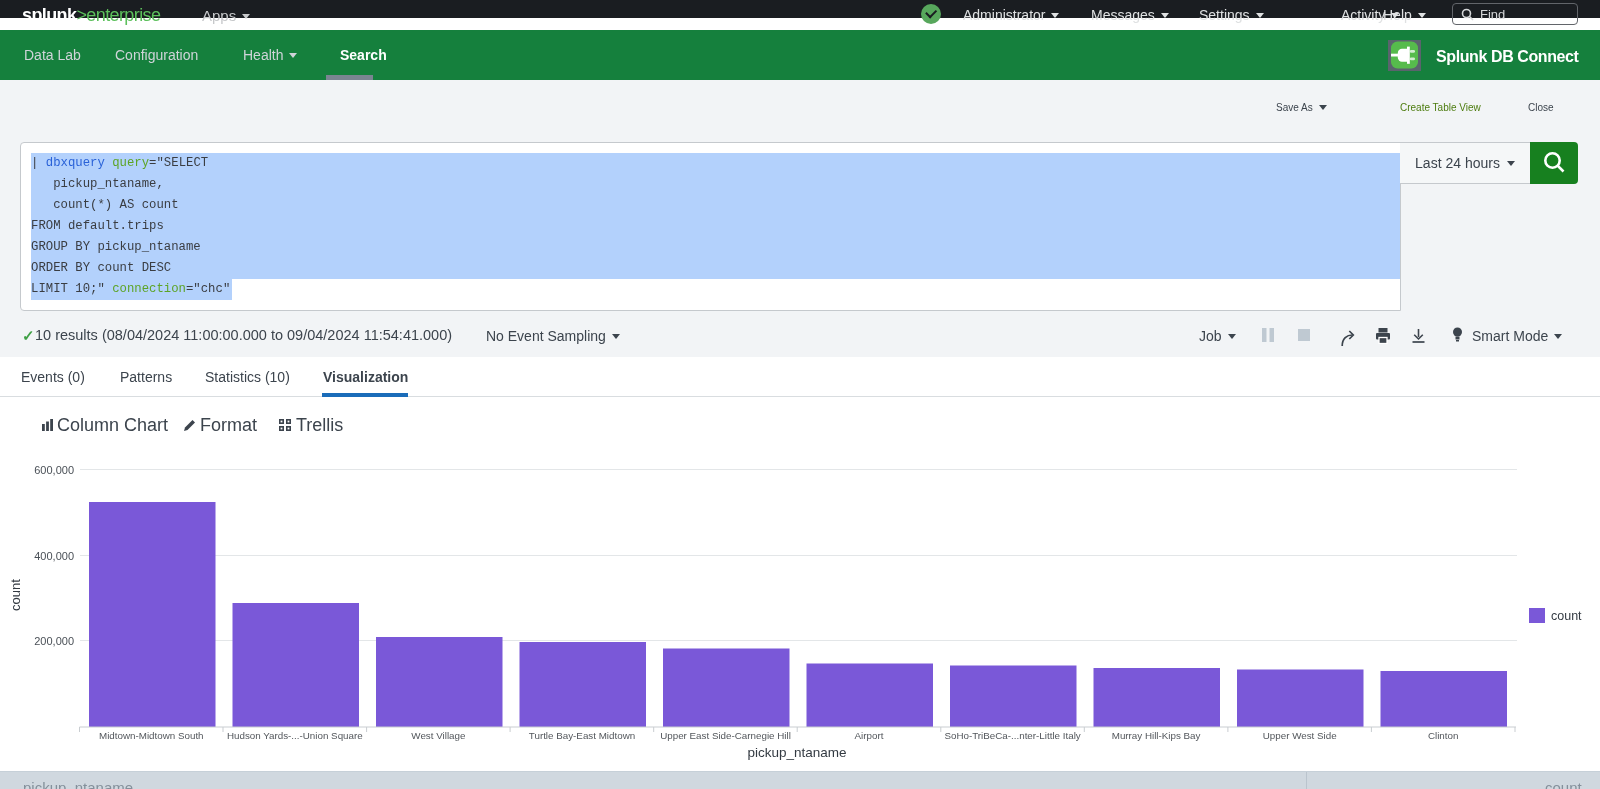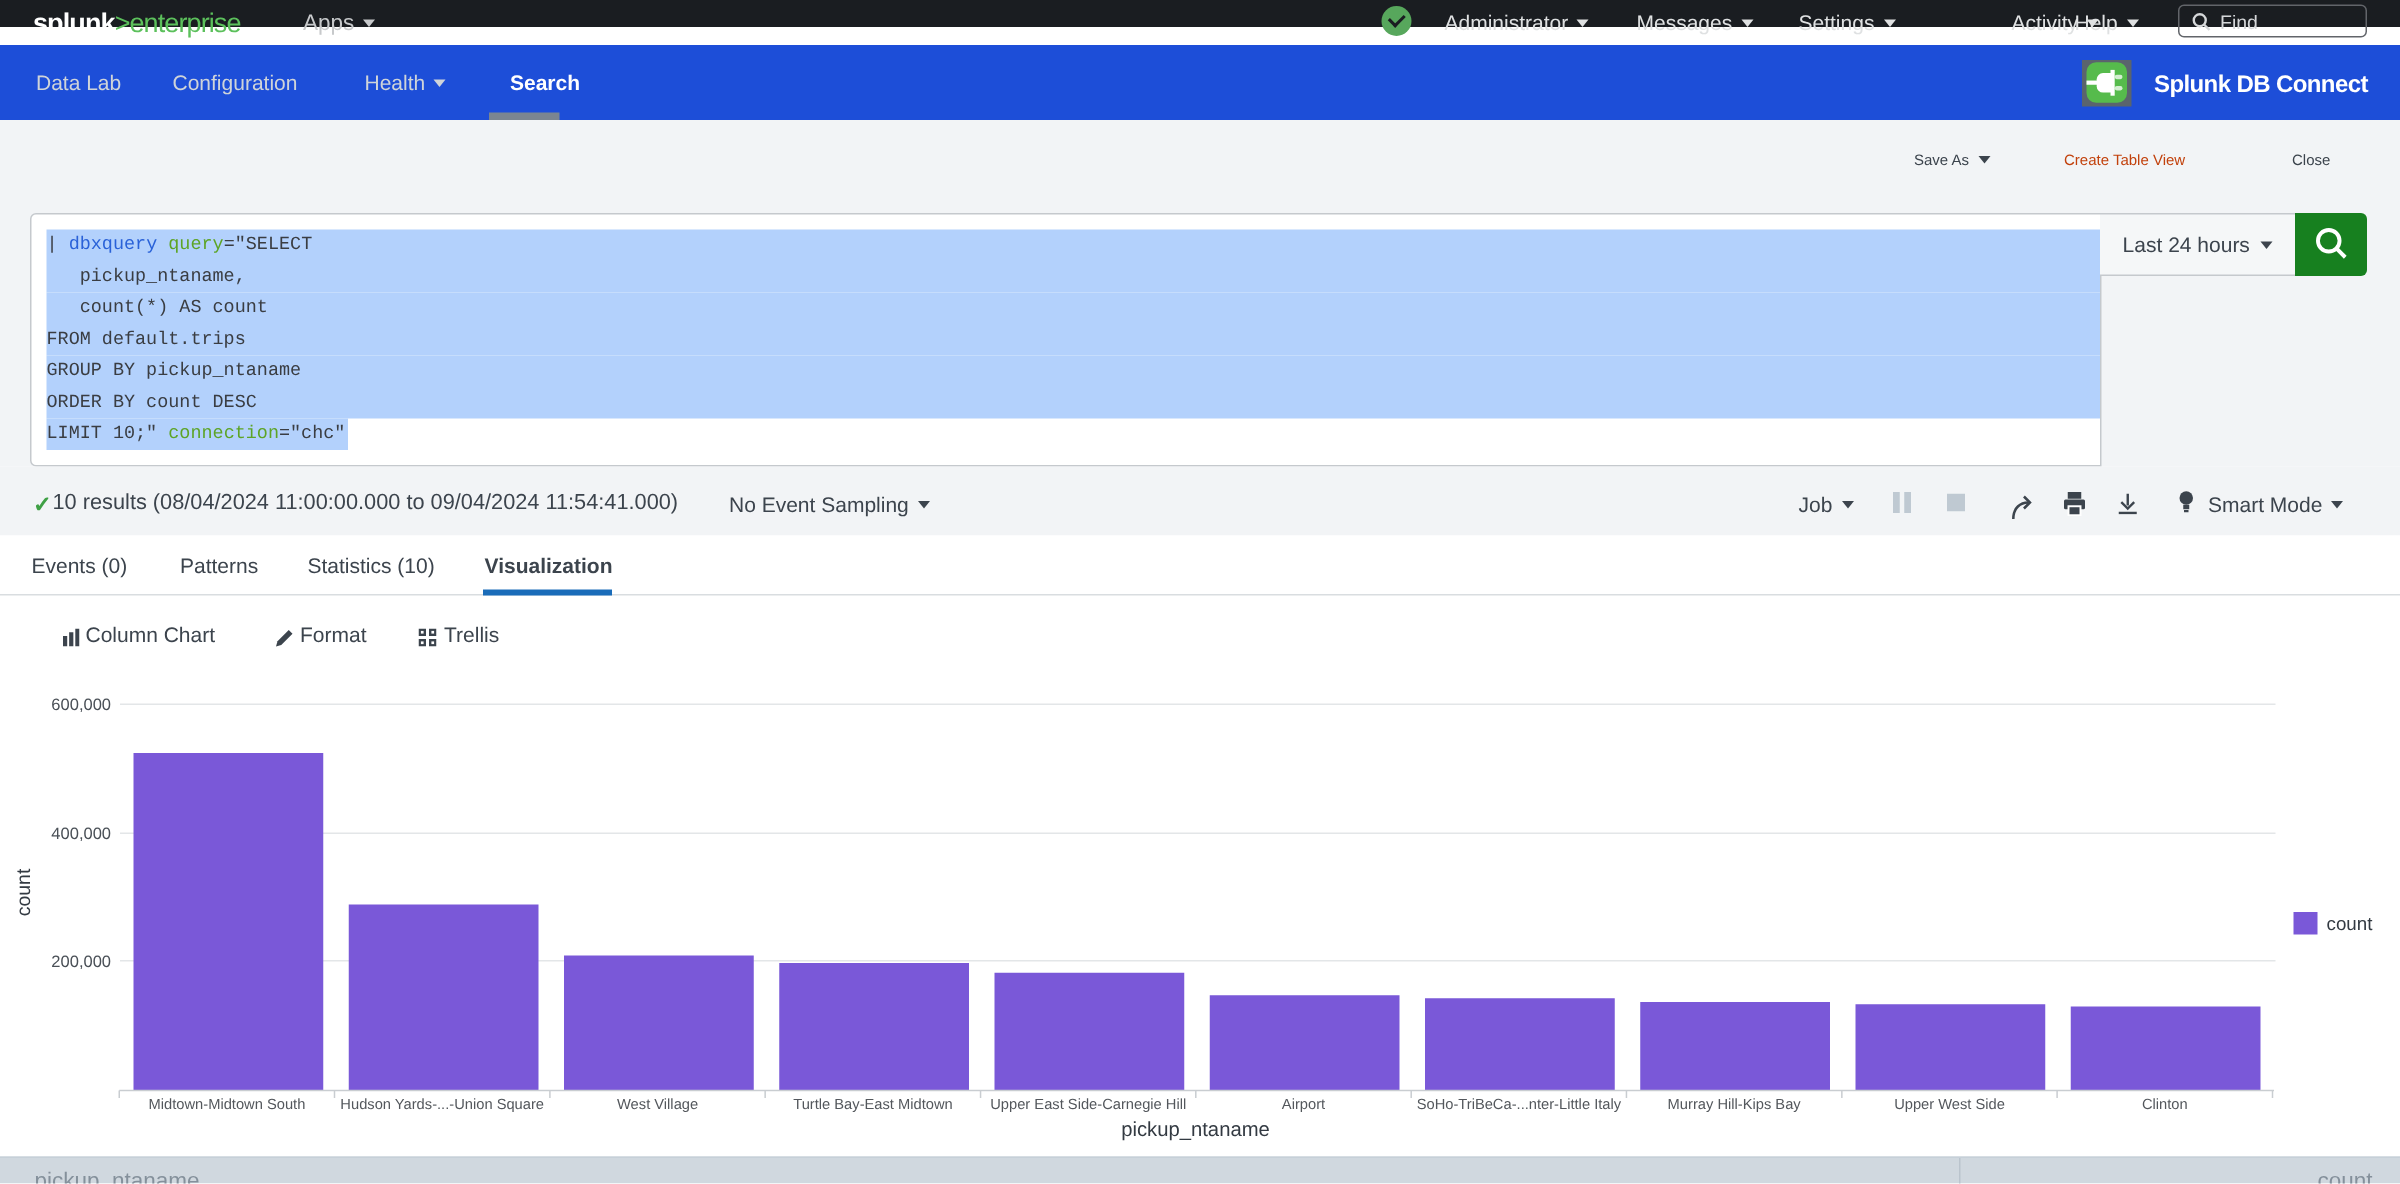--- a/index.html
+++ b/index.html
@@ -15,32 +15,32 @@
 #topbar .apps { position:absolute; left:202px; top:7px; font-size:15px; color:#c7c9cb; }
 .caret { display:inline-block; width:0; height:0; border-left:4px solid transparent; border-right:4px solid transparent; border-top:5px solid currentColor; vertical-align:middle; margin-left:6px; margin-top:-2px; }
 #topbar .rmenu { position:absolute; top:7px; font-size:14px; color:#dfe1e2; }
 .gcheck { position:absolute; left:921px; top:4px; width:20px; height:20px; border-radius:50%; background:#57a75c; }
 .gcheck:after { content:""; position:absolute; left:5px; top:5px; width:8px; height:4.5px; border-left:2px solid #1a1d21; border-bottom:2px solid #1a1d21; transform:rotate(-45deg); }
 #findbox { position:absolute; left:1452px; top:3px; width:126px; height:22px; border:1px solid #62656a; border-radius:4px; color:#d5d7d9; font-size:13px; line-height:20px; }
 #findbox .mag { position:absolute; left:8px; top:4px; }
 #findbox .ftxt { position:absolute; left:27px; top:1px; }
 
 
-#appbar { position:absolute; left:0; top:30px; width:1600px; height:50px; background:#1d4ed8; color:#cfd4d9; font-size:14px; }
+#appbar { position:absolute; left:0; top:30px; width:1600px; height:50px; background:#15803d; color:#cfd4d9; font-size:14px; }
 #appbar .nav { position:absolute; top:17px; }
 #appbar .active { color:#ffffff; font-weight:bold; }
 #appbar .navunder { position:absolute; left:326px; top:45px; width:47px; height:5px; background:#7a8591; }
 #appicon { position:absolute; left:1388px; top:10px; width:33px; height:31px; background:#5a646d; }
 #apptitle { position:absolute; left:1436px; top:18px; font-size:16px; color:#ffffff; font-weight:bold; letter-spacing:-0.4px; }
 
 
 #headzone { position:absolute; left:0; top:80px; width:1600px; height:231px; background:#f2f4f6; }
 #headzone h1 { position:absolute; left:22px; top:20px; font-size:24px; font-weight:bold; color:#333a42; letter-spacing:0px;margin-top:40px; }
 .hlinks { position:absolute; top:22px; font-size:10px; color:#3c444d; }
-.hlinks.dis { color:#c2410c; }
+.hlinks.dis { color:#4d7c0f;margin-left:24px; }
 
 
 #qbox { position:absolute; left:20px; top:142px; width:1381px; height:169px; background:#ffffff; border:1px solid #c5c9cd; border-radius:4px 0 0 4px; }
 #qtext { position:absolute; left:10px; top:10px; font-family:"Liberation Mono", monospace; font-size:12.3px; line-height:21px; color:#3a3d42; white-space:pre; }
 #qtext .ln { height:21px; background:#b3d1fc; width:1369px; }
 #qtext .ln.last { width:fit-content; padding-right:2px; }
 #qtext .cmd { color:#2a62d8; }
 #qtext .arg { color:#5da426; }
 #timepick { position:absolute; left:1400px; top:142px; width:131px; height:42px; background:#f5f7f8; border:1px solid #c5c9cd; border-left:none; font-size:14px; color:#3c444d; text-align:center; line-height:40px; }
 #gobtn { position:absolute; left:1530px; top:142px; width:48px; height:42px; background:#17801f; border-radius:0 4px 4px 0; }
@@ -52,21 +52,21 @@
 #resbar .nes { position:absolute; left:486px; top:17px; }
 .jobicons { position:absolute; top:17px; color:#3c444d; font-size:14px; }
 
 
 #tabs { position:absolute; left:0; top:357px; width:1600px; height:40px; background:#ffffff; border-bottom:1px solid #d9dde0; font-size:14px; color:#3c444d; }
 #tabs .tab { position:absolute; top:12px; }
 #tabs .seltab { font-weight:bold; }
 #tabs .tabunder { position:absolute; left:322px; top:36px; width:86px; height:4px; background:#1a6cb9; }
 
 
-#viztb { position:absolute; left:0; top:398px; width:1600px; height:52px; background:#ffffff; font-size:14px; color:#3c444d; }
+#viztb { position:absolute; left:0; top:398px; width:1600px; height:52px; background:#ffffff; font-size:18px; color:#3c444d; }
 #viztb .item { position:absolute; top:17px; }
 
 
 #chart { position:absolute; left:0; top:450px; width:1600px; height:320px; }
 
 
 #tstrip { position:absolute; left:0; top:771px; width:1600px; height:18px; background:#d0d8df; border-top:1px solid #c6d0d8; color:#84909b; font-size:15px; }
 #tstrip .c1 { position:absolute; left:23px; top:7px; }
 #tstrip .c2 { position:absolute; left:1545px; top:7px; }
 #tstrip .div { position:absolute; left:1306px; top:0; width:1px; height:19px; background:#bac4cd; }

